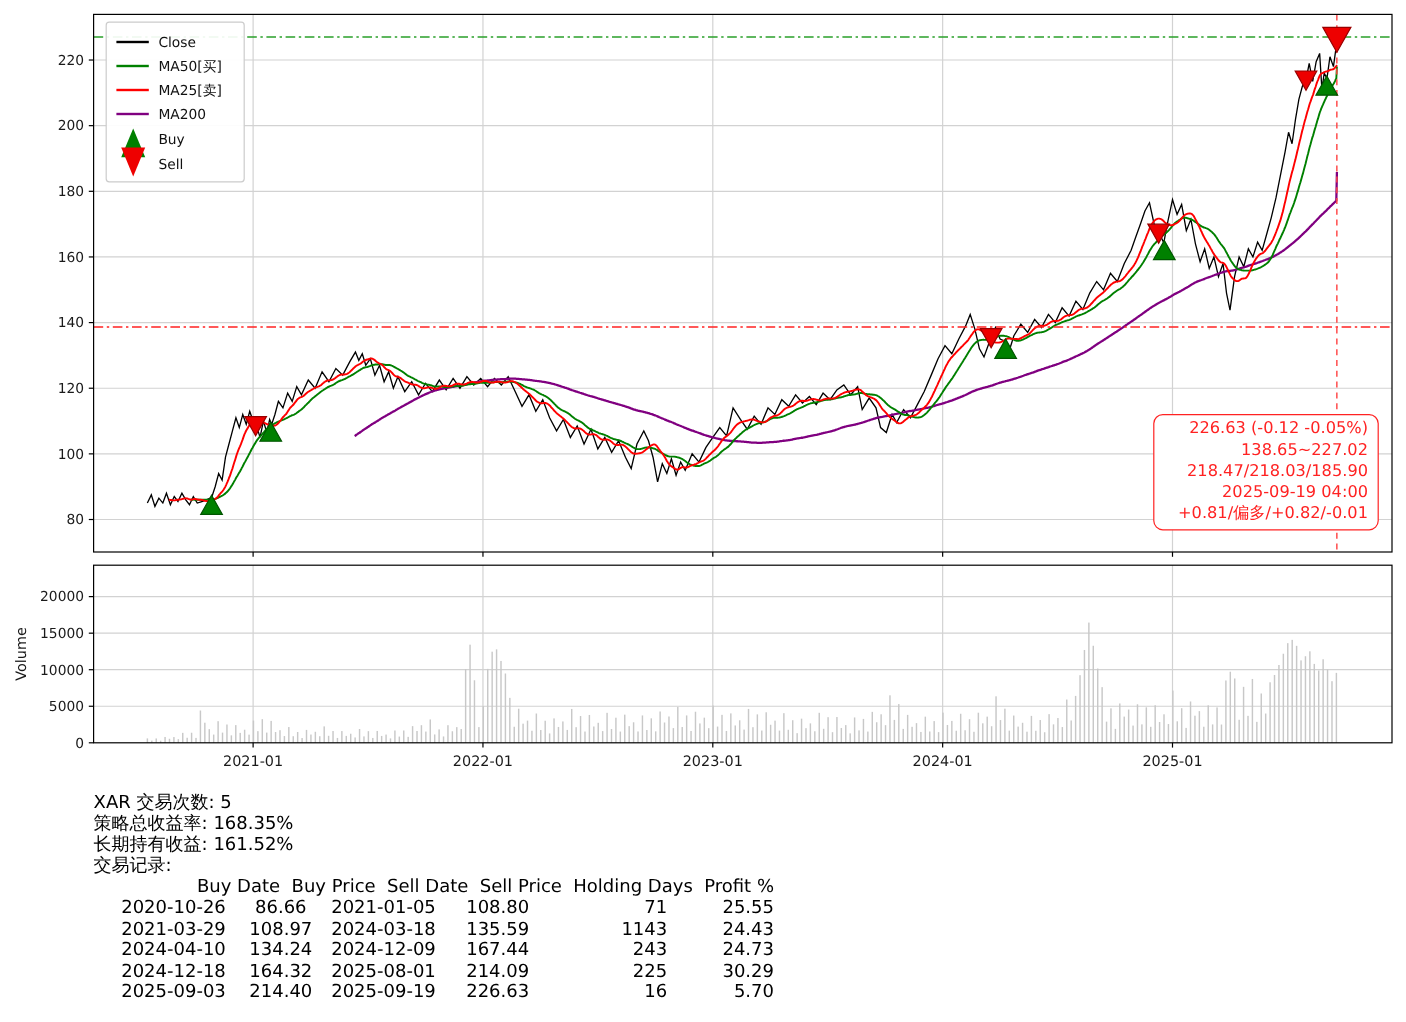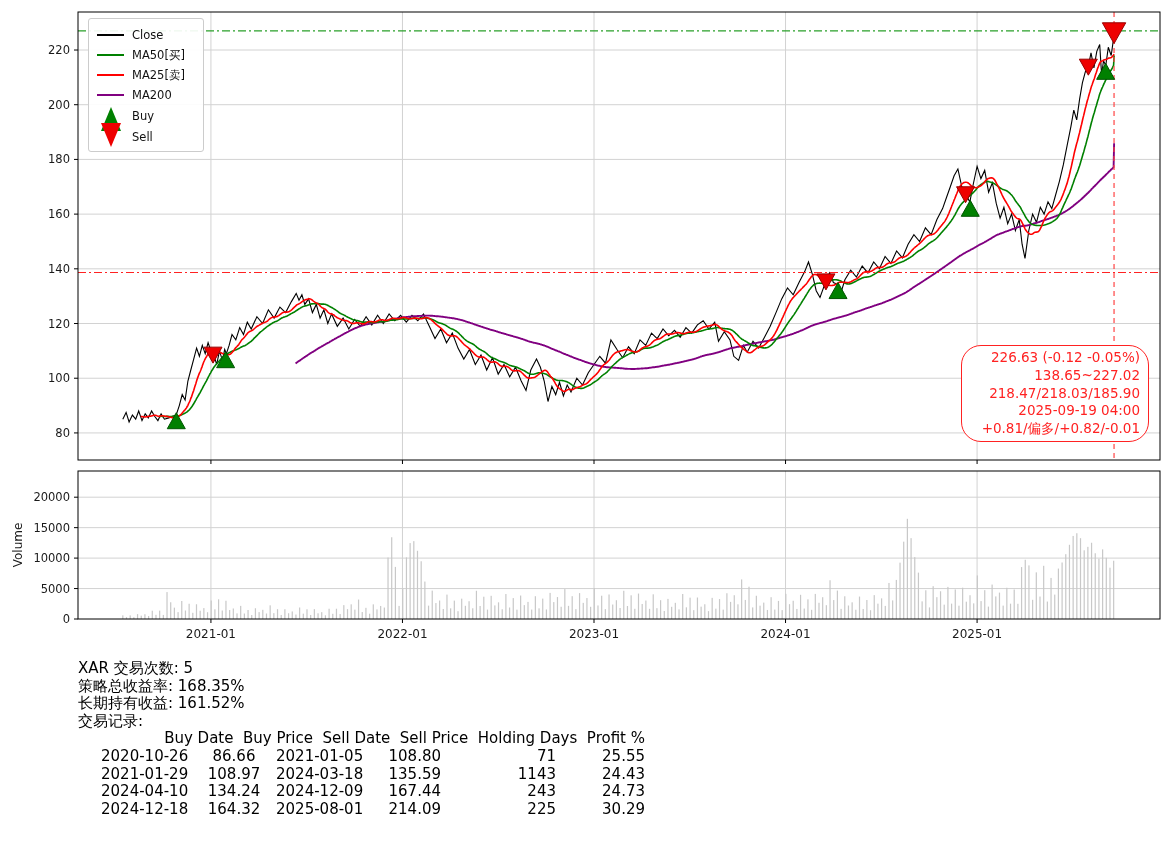--- a/index.html
+++ b/index.html
@@ -13,21 +13,21 @@
   .lg-line{width:27px;height:0;border-top-style:solid;border-top-width:2px;margin-right:8px;flex:none;}
   .lg-label{font-size:11.5px;color:#111;white-space:nowrap;}
   .lg-tri-wrap{width:27px;margin-right:8px;flex:none;display:flex;justify-content:center;}
   .tri-up{width:0;height:0;border-left:10px solid transparent;border-right:10px solid transparent;
     border-bottom:24px solid #008000;margin-bottom:-6px;}
   .tri-down{width:0;height:0;border-left:10px solid transparent;border-right:10px solid transparent;
     border-top:24px solid #ee0000;margin-top:-4px;}
   .lg-marker-row{height:21px;}
   
   #annotation{position:absolute;left:961px;top:345px;width:188px;box-sizing:border-box;
-    border:1.6px solid #ff2222;border-radius:20px;background:#ffffff;padding:3px 8px 3px 6px;
+    border:1.6px solid #ff2222;border-radius:8px;background:#ffffff;padding:3px 8px 3px 6px;
     text-align:right;color:#ff2222;font-size:13.5px;line-height:17.8px;z-index:6;white-space:nowrap;}
   
   #stats{position:absolute;left:78px;top:660px;font-size:15px;color:#000;line-height:17.6px;}
   .stat-line{white-space:pre;}
   #trade-header{white-space:pre;padding-left:8px;text-align:right;}
   .trade-row{display:flex;white-space:pre;}
   .tc{flex:none;margin-left:23px;}
   .tc-bd{width:78px;text-align:left;}
   .tc-bp{width:64px;text-align:center;}
   .tc-sd{width:86px;text-align:left;margin-left:10px;}
@@ -454,18 +454,19 @@
   </div>
 
   <div id="stats">
     <div class="stat-line">XAR 交易次数: 5</div>
     <div class="stat-line">策略总收益率: 168.35%</div>
     <div class="stat-line">长期持有收益: 161.52%</div>
     <div class="stat-line">交易记录:</div>
     <div id="trade-header">Buy Date  Buy Price  Sell Date  Sell Price  Holding Days  Profit %</div>
     <div id="trade-rows">
         <div class="trade-row"><span class="tc tc-bd">2020-10-26</span><span class="tc tc-bp">86.66</span><span class="tc tc-sd">2021-01-05</span><span class="tc tc-sp">108.80</span><span class="tc tc-hd">71</span><span class="tc tc-pf">25.55</span></div>
-        <div class="trade-row"><span class="tc tc-bd">2021-01-29</span><span class="tc tc-bp">108.97</span><span class="tc tc-sd">2024-03-18</span><span class="tc tc-sp">135.59</span><span class="tc tc-hd">1143</span><span class="tc tc-pf">24.43</span></div>
+        <div class="trade-row"><span class="tc tc-bd">2021-03-29</span><span class="tc tc-bp">108.97</span><span class="tc tc-sd">2024-03-18</span><span class="tc tc-sp">135.59</span><span class="tc tc-hd">1143</span><span class="tc tc-pf">24.43</span></div>
         <div class="trade-row"><span class="tc tc-bd">2024-04-10</span><span class="tc tc-bp">134.24</span><span class="tc tc-sd">2024-12-09</span><span class="tc tc-sp">167.44</span><span class="tc tc-hd">243</span><span class="tc tc-pf">24.73</span></div>
         <div class="trade-row"><span class="tc tc-bd">2024-12-18</span><span class="tc tc-bp">164.32</span><span class="tc tc-sd">2025-08-01</span><span class="tc tc-sp">214.09</span><span class="tc tc-hd">225</span><span class="tc tc-pf">30.29</span></div>
+        <div class="trade-row"><span class="tc tc-bd">2025-09-03</span><span class="tc tc-bp">214.40</span><span class="tc tc-sd">2025-09-19</span><span class="tc tc-sp">226.63</span><span class="tc tc-hd">16</span><span class="tc tc-pf">5.70</span></div>
       </div>
   </div>
 </div>
 
 </body></html>

